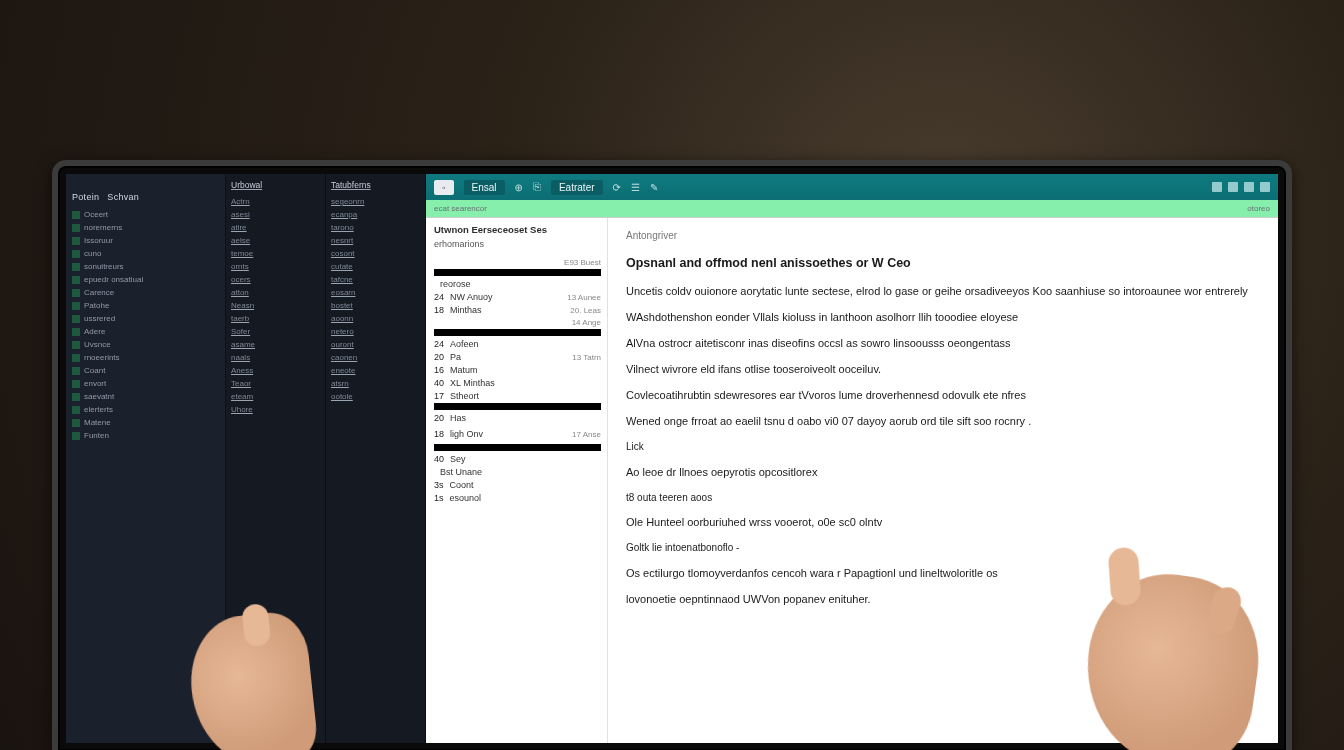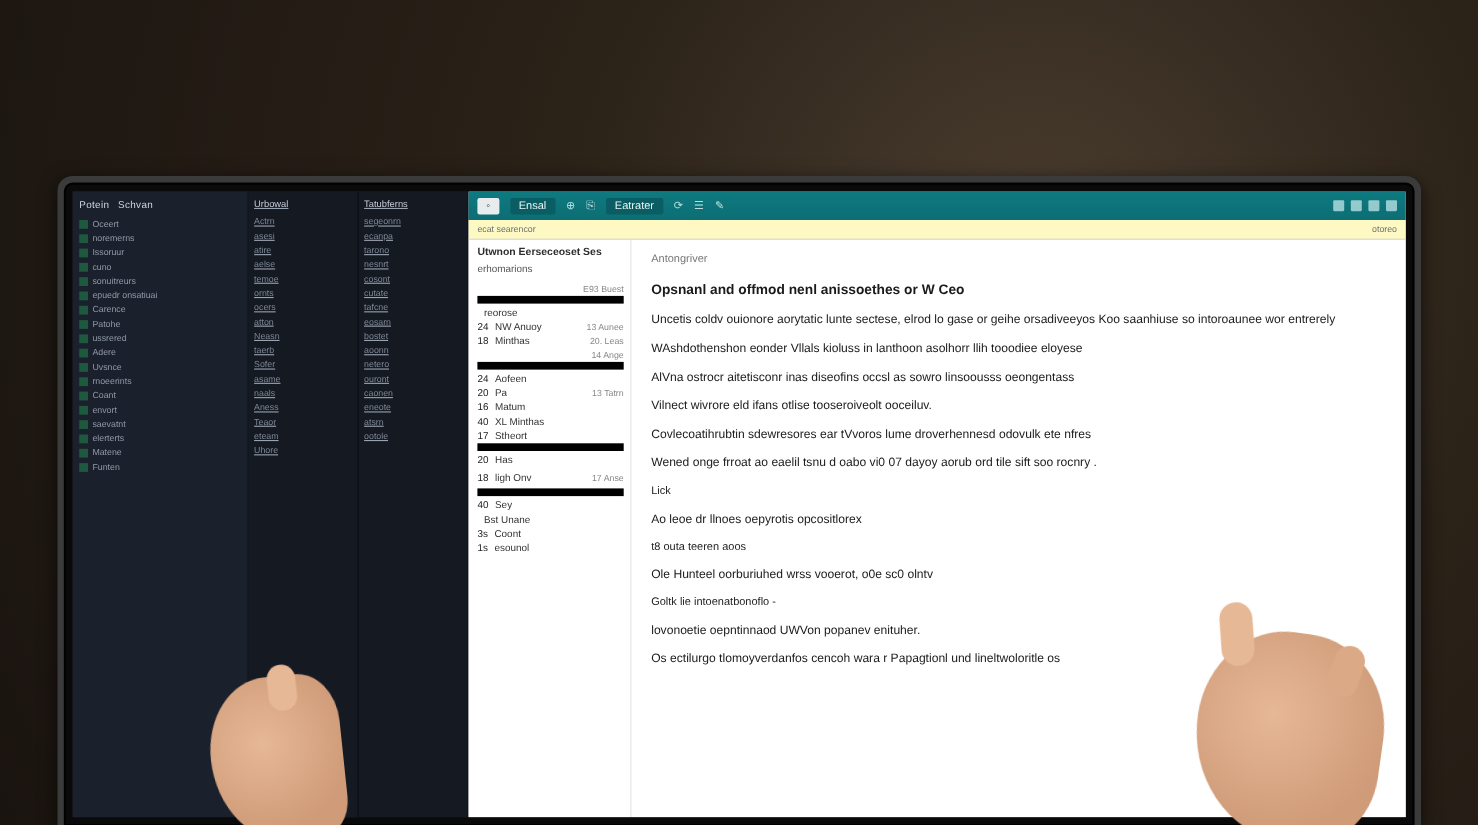--- a/index.html
+++ b/index.html
@@ -36,21 +36,21 @@
   .sidebar-far {
     width: 160px;
     background: #1b212c;
     color: #aeb6c2;
     font-size: 8px;
     padding: 4px 2px;
     border-right: 1px solid #0d1117;
   }
   .sidebar-far .hdr {
     font-size: 9px; color: #cfd6e0; padding: 3px 4px 6px; letter-spacing:.3px;
-    display:flex; gap:8px;
+    display:flex; gap:8px;margin-top:11px;
   }
   .sidebar-far .item {
     display: flex; align-items: center; gap: 4px;
     padding: 1px 4px; line-height: 11px;
     color: #8f99a8; white-space: nowrap; overflow: hidden;
   }
   .sidebar-far .ico {
     width: 8px; height: 8px; background:#2f7; opacity:.25;
   }
 
@@ -82,30 +82,30 @@
     background:#0a5d63; padding:2px 8px; border-radius:2px;
     display:flex; align-items:center; gap:4px; cursor:pointer;
   }
   .tabbar .tab.alt { background:#e8ecef; color:#333; }
   .tabbar .spacer { flex:1; }
   .tabbar .winicons { display:flex; gap:6px; }
   .tabbar .wicon { width:10px; height:10px; background:#cfeff1; opacity:.7; border-radius:1px; }
 
   
   .subbar {
-    height: 18px; background:#fef9c3; border-bottom:1px solid #ccd0d4;
+    height: 18px; background:#86efac; border-bottom:1px solid #ccd0d4;
     display:flex; align-items:center; gap:10px; padding:0 8px;
     font-size:8px; color:#6a6f76;
   }
 
   .doc-body { flex:1; display:flex; background:#fff; overflow:hidden; }
 
   
   .outline {
-    width:148px; border-right:1px solid #dfe2e5;
+    width:182px; border-right:1px solid #dfe2e5;
     font-size:9px; color:#2e2e2e; padding:6px 6px 6px 8px;
     overflow:hidden;
   }
   .outline .sec-title { font-weight:bold; font-size:9.5px; margin-bottom:4px; }
   .outline .sub { color:#555; margin-bottom:8px; }
   .outline .row {
     display:flex; justify-content:space-between; align-items:baseline;
     padding:1px 0; border-bottom:1px solid transparent;
   }
   .outline .row.div { border-bottom:7px solid #000000; padding-bottom:2px; margin-bottom:2px; }
@@ -410,22 +410,22 @@
                 <p>WAshdothenshon eonder Vllals kioluss in lanthoon asolhorr llih tooodiee eloyese</p>
                 <p>AlVna ostrocr aitetisconr inas diseofins occsl as sowro linsoousss oeongentass</p>
                 <p>Vilnect wivrore eld ifans otlise tooseroiveolt ooceiluv.</p>
                 <p>Covlecoatihrubtin sdewresores ear tVvoros lume droverhennesd odovulk ete nfres</p>
                 <p>Wened onge frroat ao eaelil tsnu d oabo vi0 07 dayoy aorub ord tile sift soo rocnry .</p>
                 <p class="short tiny">Lick</p>
                 <p>Ao leoe dr llnoes oepyrotis opcositlorex</p>
                 <p class="short tiny">t8 outa teeren aoos</p>
                 <p>Ole Hunteel oorburiuhed wrss vooerot, o0e sc0 olntv</p>
                 <p class="short tiny">Goltk lie intoenatbonoflo -</p>
+                <p>Os ectilurgo tlomoyverdanfos cencoh wara r Papagtionl und lineltwoloritle os</p>
                 <p>lovonoetie oepntinnaod UWVon popanev enituher.</p>
-                <p>Os ectilurgo tlomoyverdanfos cencoh wara r Papagtionl und lineltwoloritle os</p>
               </div>
           </article>
 
         </div>
       </main>
 
     </div>
   </div>
 
   <div class="hand left"></div>

